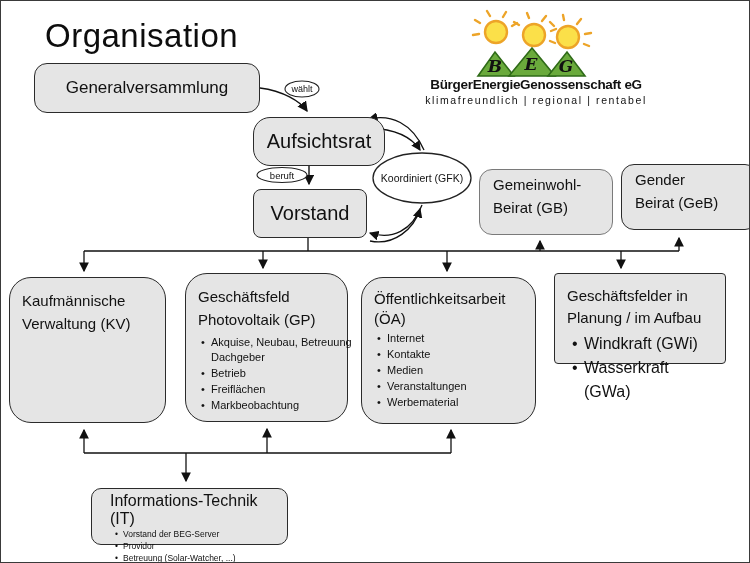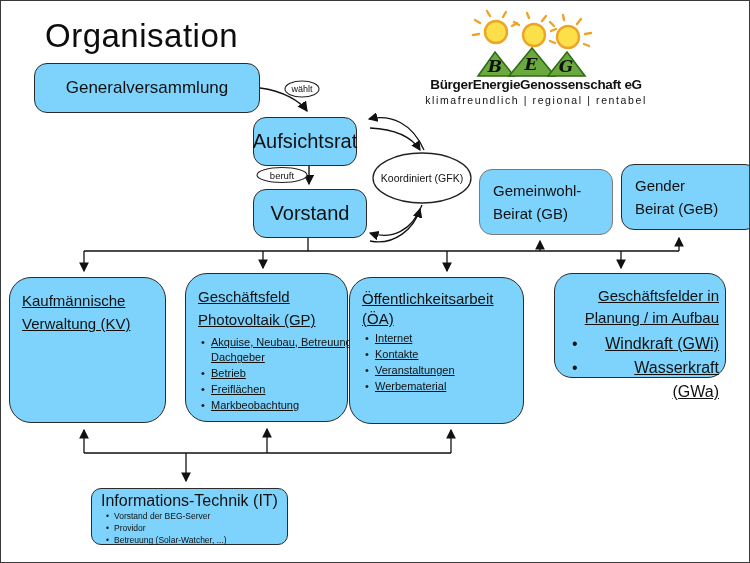--- a/index.html
+++ b/index.html
@@ -9,41 +9,41 @@
     font-family:"Liberation Sans", sans-serif; color:#111; overflow:hidden;
   }
   #page-title {
     position:absolute; left:44px; top:16px;
     font-size:33px; letter-spacing:0.5px; color:#0d0d0d;
   }
   svg.overlay { position:absolute; left:0; top:0; }
   svg text { font-family:"Liberation Sans", sans-serif; fill:#111; }
 
   .node {
-    position:absolute; background:#7dd3fc; border:1.5px solid #2b2b2b;
+    position:absolute; background:#e5e5e5; border:1.5px solid #2b2b2b;
     border-radius:13px; box-sizing:border-box;
   }
   .center { display:flex; align-items:center; justify-content:center; }
   .big-label { font-size:20px; }
   .gv-label { font-size:17px; }
-  .two-line { padding:10px 4px 0 13px; font-size:15px; line-height:1.5; white-space:pre-line; }
+  .two-line { padding:4px 4px 0 13px; font-size:15px; line-height:1.5; white-space:pre-line; }
 
-  .dept { border-radius:22px; padding:11px 6px 18px 12px;text-decoration:underline; }
+  .dept { border-radius:22px; padding:11px 6px 18px 12px; }
   .dept .box-title { font-size:15px; line-height:1.55; white-space:pre-line; }
   .dept .box-title.tight { line-height:1.3; }
   ul.bullets { margin:3px 0 0 0; padding:0 0 0 2px; }
   ul.bullets li {
     list-style:none; position:relative; padding-left:11px;
     font-size:11px; line-height:1.45;
   }
   ul.bullets li::before { content:"•"; position:absolute; left:1px; }
   .gfp ul.bullets li { font-size:16px; padding-left:15px; line-height:1.5; }
   .gfp ul.bullets li::before { left:3px; }
 
-  #it-box { border-radius:10px; padding:3px 6px 0 9px; }
+  #it-box { border-radius:10px; padding:3px 6px 0 18px; }
   #it-box .box-title { font-size:16px; white-space:pre-line; }
   #it-box ul.bullets { margin:1px 0 0 2px; }
   #it-box ul.bullets li { font-size:8.5px; line-height:1.4; padding-left:9px; }
 
   #logo-name { font-weight:bold; letter-spacing:-0.3px; }
   #logo-tagline { letter-spacing:1.6px; }
 </style>
 </head>
 <body>
 
@@ -119,25 +119,25 @@
       <text id="logo-tagline" x="95" y="95" font-size="10.5" text-anchor="middle" fill="#94bf7d">klimafreundlich | regional | rentabel</text>
     </g>
   </svg>
 
   <div id="page-title">Organisation</div>
 
   <div class="node center" style="left:33px; top:62px; width:226px; height:50px;">
     <span class="gv-label">Generalversammlung</span>
   </div>
 
-  <div class="node center" style="left:252px; top:116px; width:104px; height:49px;">
+  <div class="node center" style="left:252px; top:116px; width:132px; height:49px;border-radius:17px;">
     <span class="big-label">Aufsichtsrat</span>
   </div>
 
-  <div class="node center" style="left:252px; top:188px; width:114px; height:49px;">
+  <div class="node center" style="left:252px; top:188px; width:114px; height:49px;border-radius:8px;">
     <span class="big-label">Vorstand</span>
   </div>
 
   <div class="node two-line" style="left:478px; top:168px; width:134px; height:66px; border-color:#7a7a7a;">Gemeinwohl-
 Beirat (GB)</div>
 
   <div class="node two-line" style="left:620px; top:163px; width:137px; height:66px;">Gender
 Beirat (GeB)</div>
 
   <div class="node dept" style="left:8px; top:276px; width:157px; height:146px;">
@@ -149,32 +149,33 @@
     <div class="box-title">Geschäftsfeld
 Photovoltaik (GP)</div>
     <ul class="bullets" style="width:152px;">
         <li>Akquise, Neubau, Betreuung  Dachgeber</li>
         <li>Betrieb</li>
         <li>Freiflächen</li>
         <li>Markbeobachtung</li>
       </ul>
   </div>
 
-  <div class="node dept" style="left:348px; top:276px; width:175px; height:147px;">
+  <div class="node dept" style="left:360px; top:276px; width:175px; height:147px;">
     <div class="box-title tight">Öffentlichkeitsarbeit
 (ÖA)</div>
     <ul class="bullets">
         <li>Internet</li>
         <li>Kontakte</li>
+        <li>Medien</li>
         <li>Veranstaltungen</li>
         <li>Werbematerial</li>
       </ul>
   </div>
 
-  <div class="node dept gfp" style="left:553px; top:272px; width:172px; height:105px; border-radius:18px;text-align:right;">
+  <div class="node dept gfp" style="left:553px; top:272px; width:172px; height:91px; border-radius:4px;">
     <div class="box-title" style="line-height:1.45;">Geschäftsfelder in
 Planung  / im Aufbau</div>
     <ul class="bullets">
         <li>Windkraft (GWi)</li>
         <li>Wasserkraft (GWa)</li>
       </ul>
   </div>
 
   <div class="node" id="it-box" style="left:90px; top:487px; width:197px; height:57px;">
     <div class="box-title">Informations-Technik  (IT)</div>

